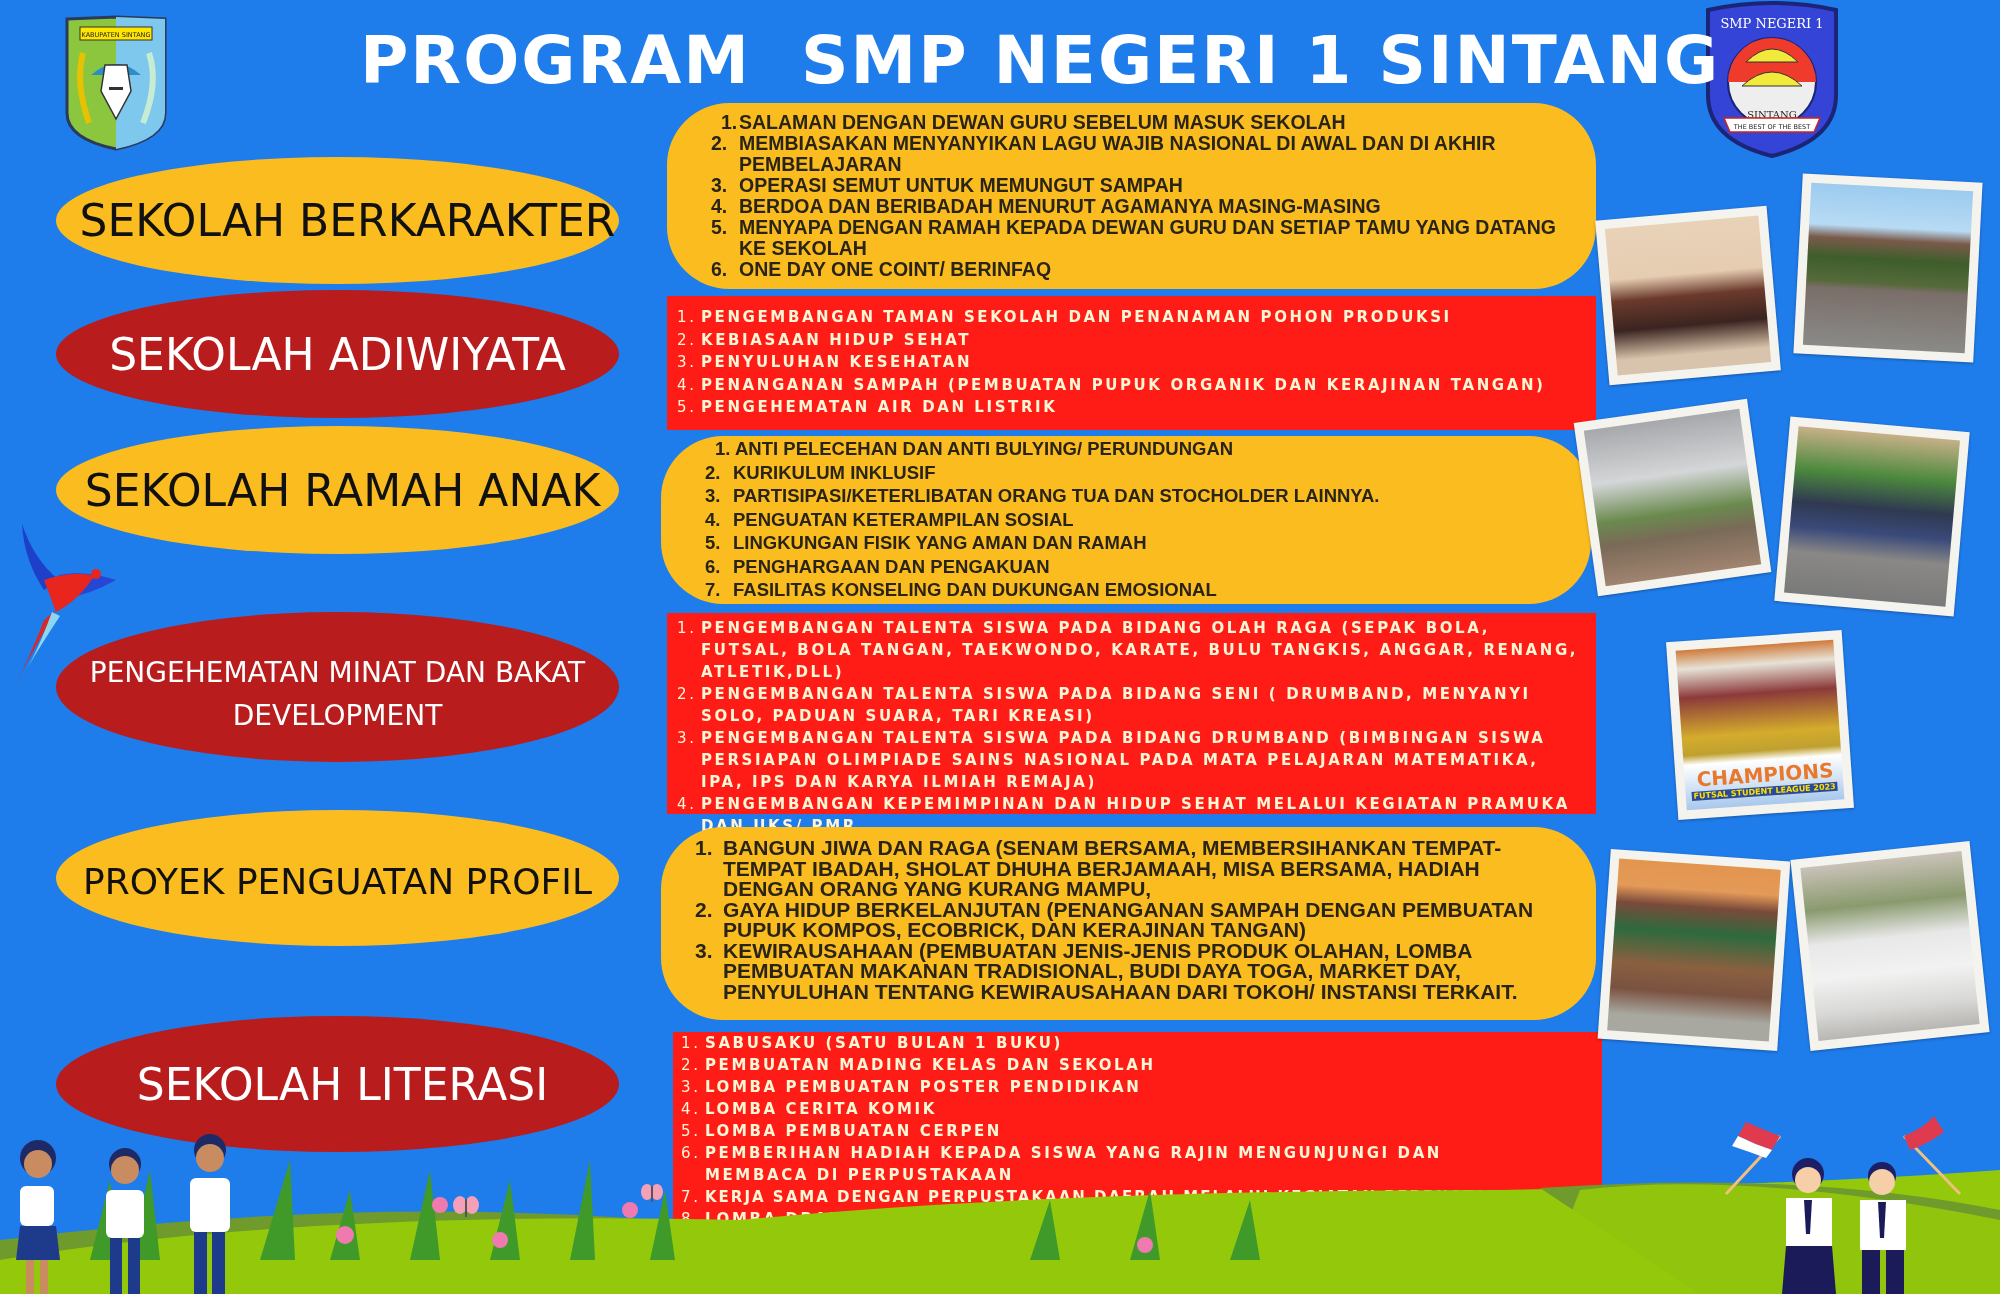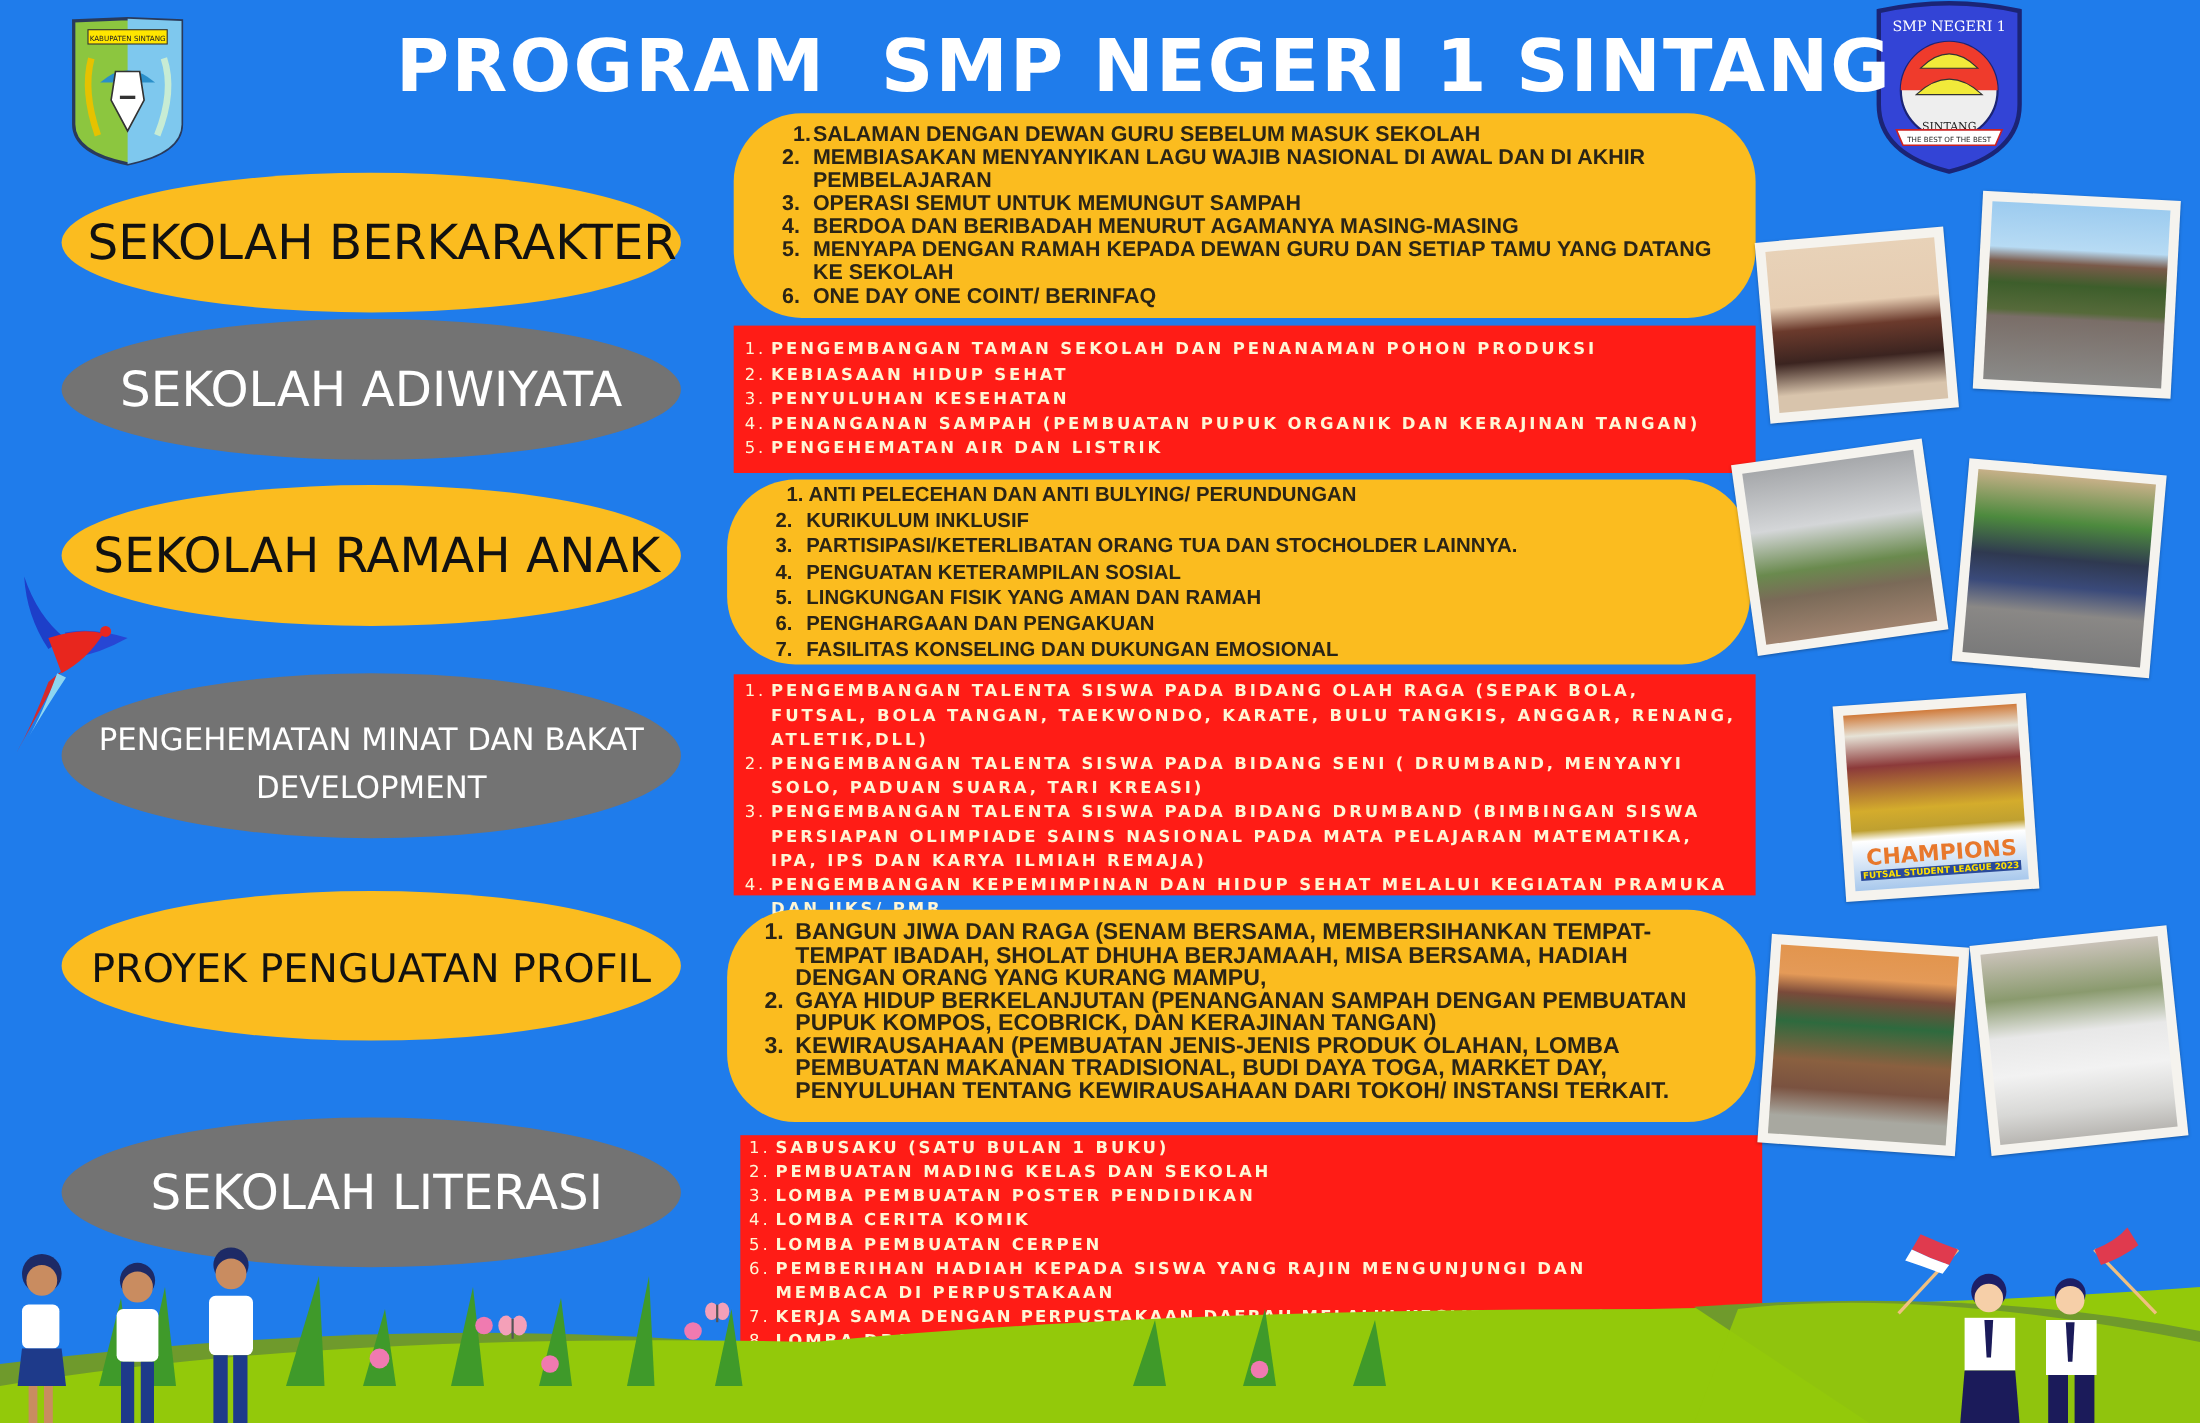--- a/index.html
+++ b/index.html
@@ -3,21 +3,21 @@
 <meta charset="utf-8">
 <style>
   html,body{margin:0;padding:0;}
   body{width:2000px;height:1294px;overflow:hidden;background:#1f7ceb;position:relative;font-family:"DejaVu Sans",sans-serif;}
   .abs{position:absolute;}
   
   .title{left:360px;top:16px;width:1250px;height:90px;text-align:center;color:#fff;font-family:"DejaVu Sans",sans-serif;font-weight:bold;font-size:66px;letter-spacing:2px;line-height:90px;white-space:pre;}
   
   .oval{left:56px;width:563px;border-radius:50%;display:flex;align-items:center;justify-content:center;text-align:center;font-family:"DejaVu Sans",sans-serif;}
   .oval.y{background:#fbbc1f;color:#111;}
-  .oval.r{background:#737373;color:#fff;}
+  .oval.r{background:#b91c1c;color:#fff;}
   .oval span{display:block;}
   
   .box{box-sizing:border-box;}
   .box.y{background:#fbbc1f;border-radius:62px;color:#2a2416;font-family:"Liberation Sans",sans-serif;font-weight:bold;}
   .box.r{background:#ff1c16;color:#fff6d5;font-family:"DejaVu Sans",sans-serif;font-weight:bold;letter-spacing:2.6px;}
   .box ol{margin:0;padding:0;list-style:none;}
   .box li{display:flex;}
   .box li .n{flex:0 0 auto;}
   .box li .t{flex:1 1 auto;}
   
@@ -57,21 +57,21 @@
 </div>
 
 <div class="abs title">PROGRAM  SMP NEGERI 1 SINTANG</div>
 
 <div class="abs oval y" style="top:157px;height:127px;font-size:44px;">
   <span style="padding-left:20px;">SEKOLAH BERKARAKTER</span>
 </div>
 <div class="abs oval r" style="top:290px;height:128px;font-size:44px;">
   <span>SEKOLAH ADIWIYATA</span>
 </div>
-<div class="abs oval y" style="top:441px;height:128px;font-size:44px;">
+<div class="abs oval y" style="top:426px;height:128px;font-size:44px;">
   <span style="padding-left:10px;">SEKOLAH RAMAH ANAK</span>
 </div>
 <div class="abs oval r" style="top:612px;height:150px;font-size:28px;line-height:43px;">
   <div style="margin-top:14px;">
     <span>PENGEHEMATAN MINAT DAN BAKAT</span>
     <span>DEVELOPMENT</span>
   </div>
 </div>
 <div class="abs oval y" style="top:810px;height:136px;font-size:36px;line-height:52px;">
   <div style="margin-top:8px;">

